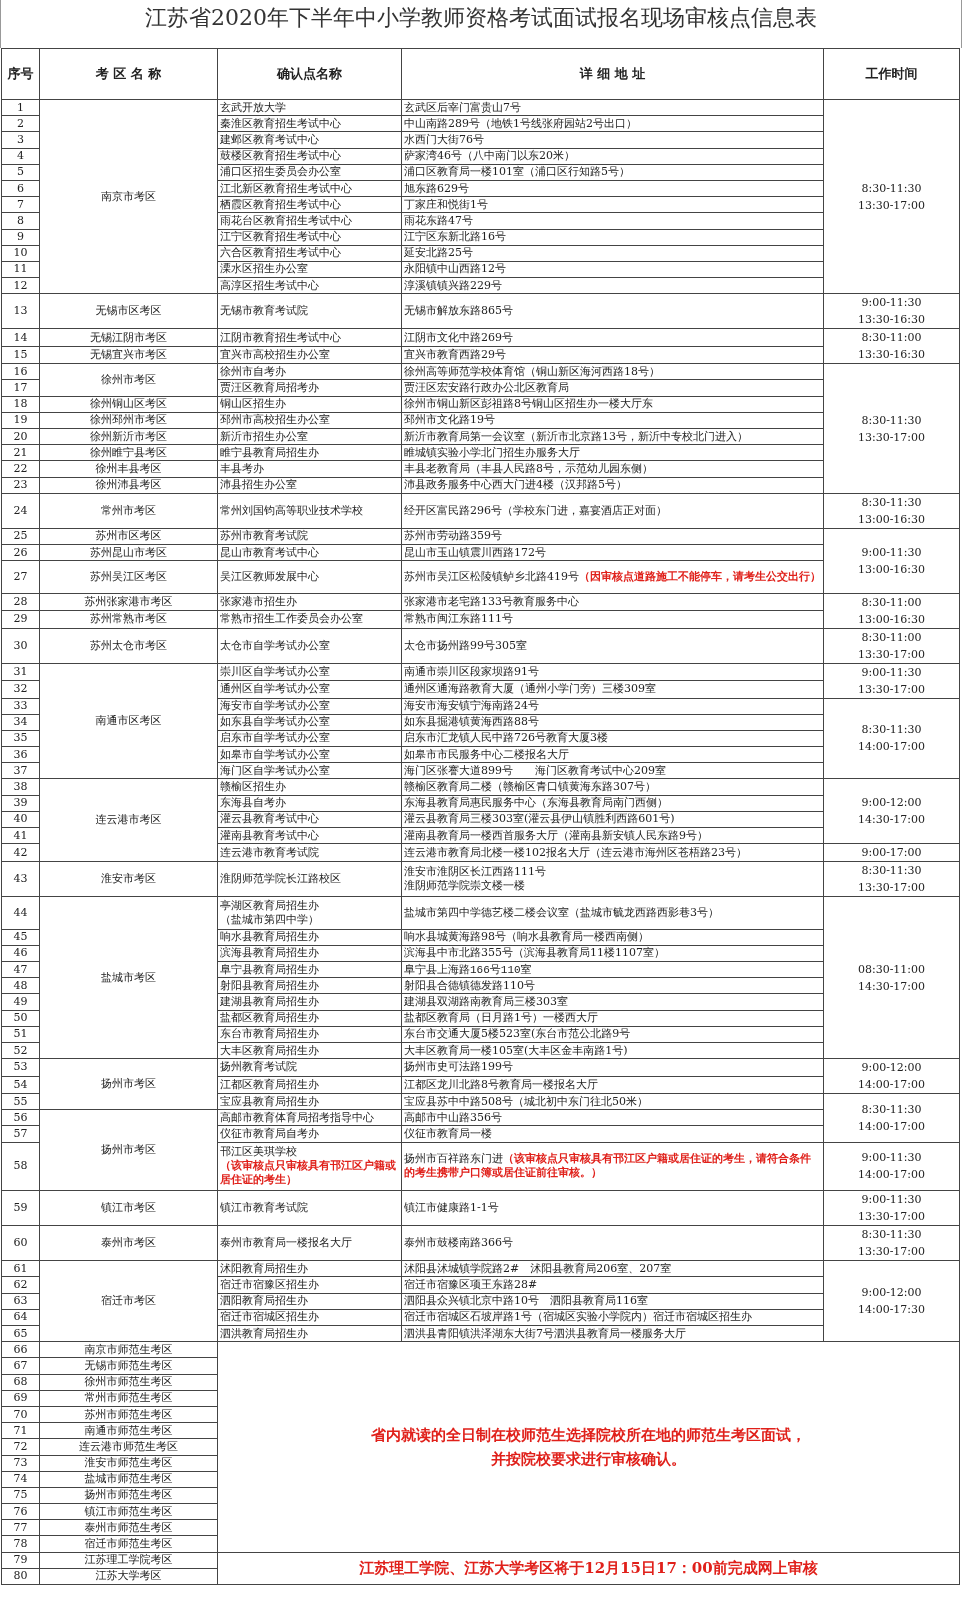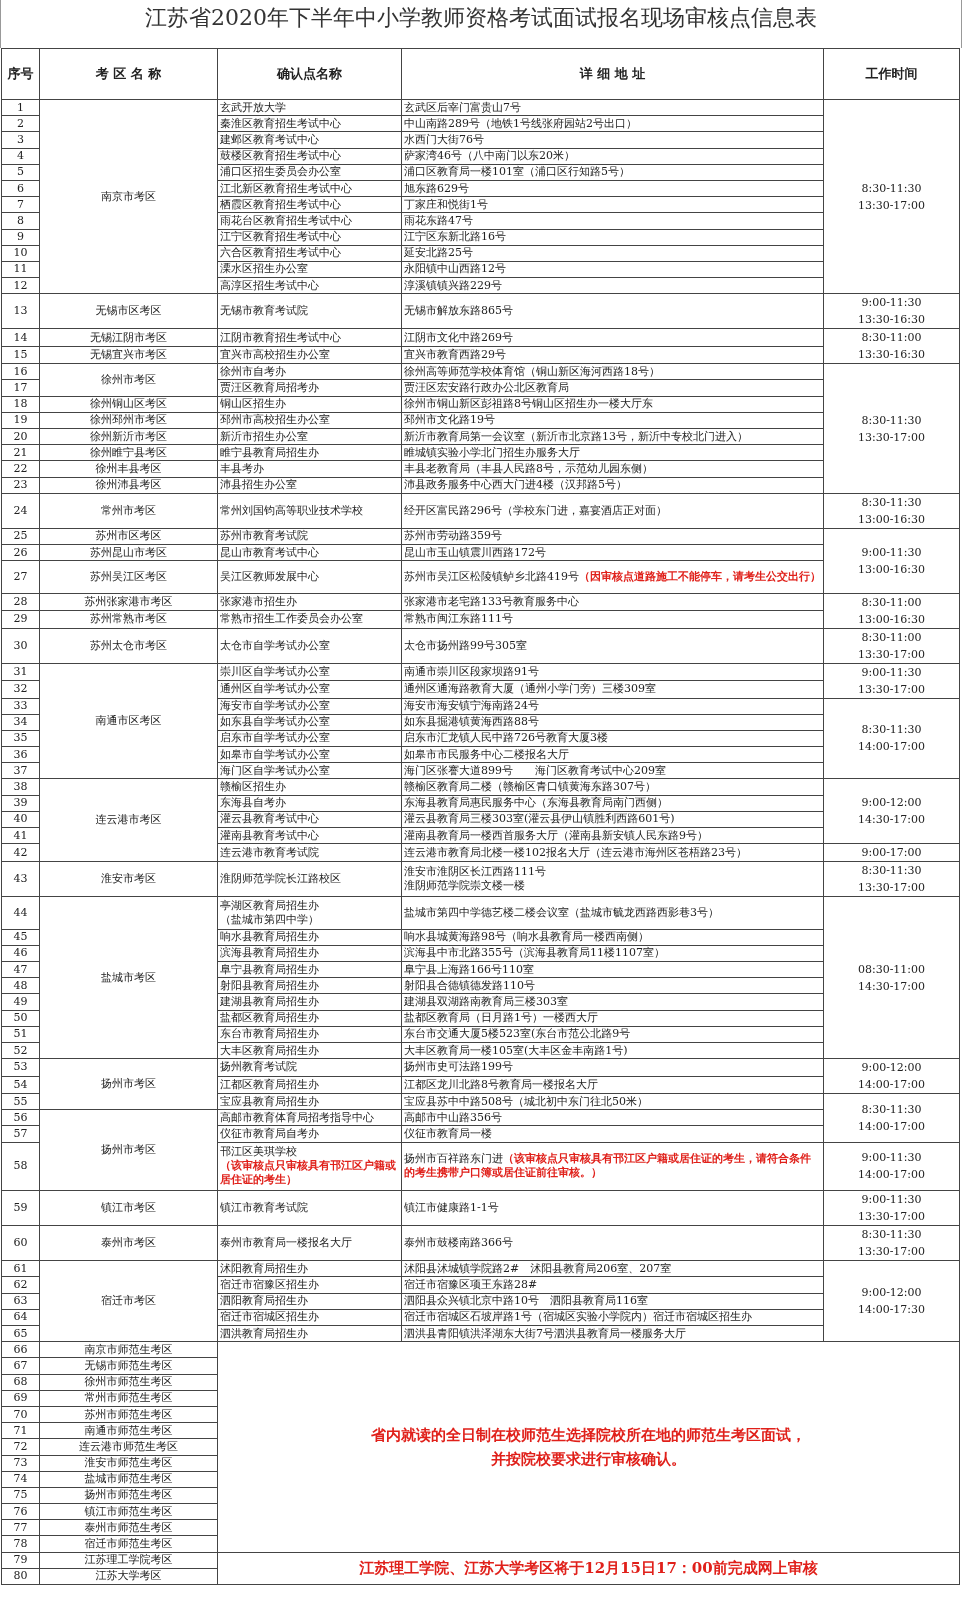--- a/index.html
+++ b/index.html
@@ -318,21 +318,21 @@
         <td class="addr wrap"><span style="white-space: pre-line;">响水县城黄海路98号（响水县教育局一楼西南侧）</span></td>
       </tr>
       <tr style="height: 16.2px;">
         <td class="seq">46</td>
         <td class="point wrap"><span style="white-space: pre-line;">滨海县教育局招生办</span></td>
         <td class="addr wrap"><span style="white-space: pre-line;">滨海县中市北路355号（滨海县教育局11楼1107室）</span></td>
       </tr>
       <tr style="height: 16.2px;">
         <td class="seq">47</td>
         <td class="point wrap"><span style="white-space: pre-line;">阜宁县教育局招生办</span></td>
-        <td class="addr wrap"><span style="white-space: pre-line;">阜宁县上海路166号110室</span></td>
+        <td class="addr wrap"><span style="white-space: pre-line; font-family: Liberation Mono, monospace;">阜宁县上海路166号110室</span></td>
       </tr>
       <tr style="height: 16.2px;">
         <td class="seq">48</td>
         <td class="point wrap"><span style="white-space: pre-line;">射阳县教育局招生办</span></td>
         <td class="addr wrap"><span style="white-space: pre-line;">射阳县合德镇德发路110号</span></td>
       </tr>
       <tr style="height: 16.2px;">
         <td class="seq">49</td>
         <td class="point wrap"><span style="white-space: pre-line;">建湖县教育局招生办</span></td>
         <td class="addr wrap"><span style="white-space: pre-line;">建湖县双湖路南教育局三楼303室</span></td>

